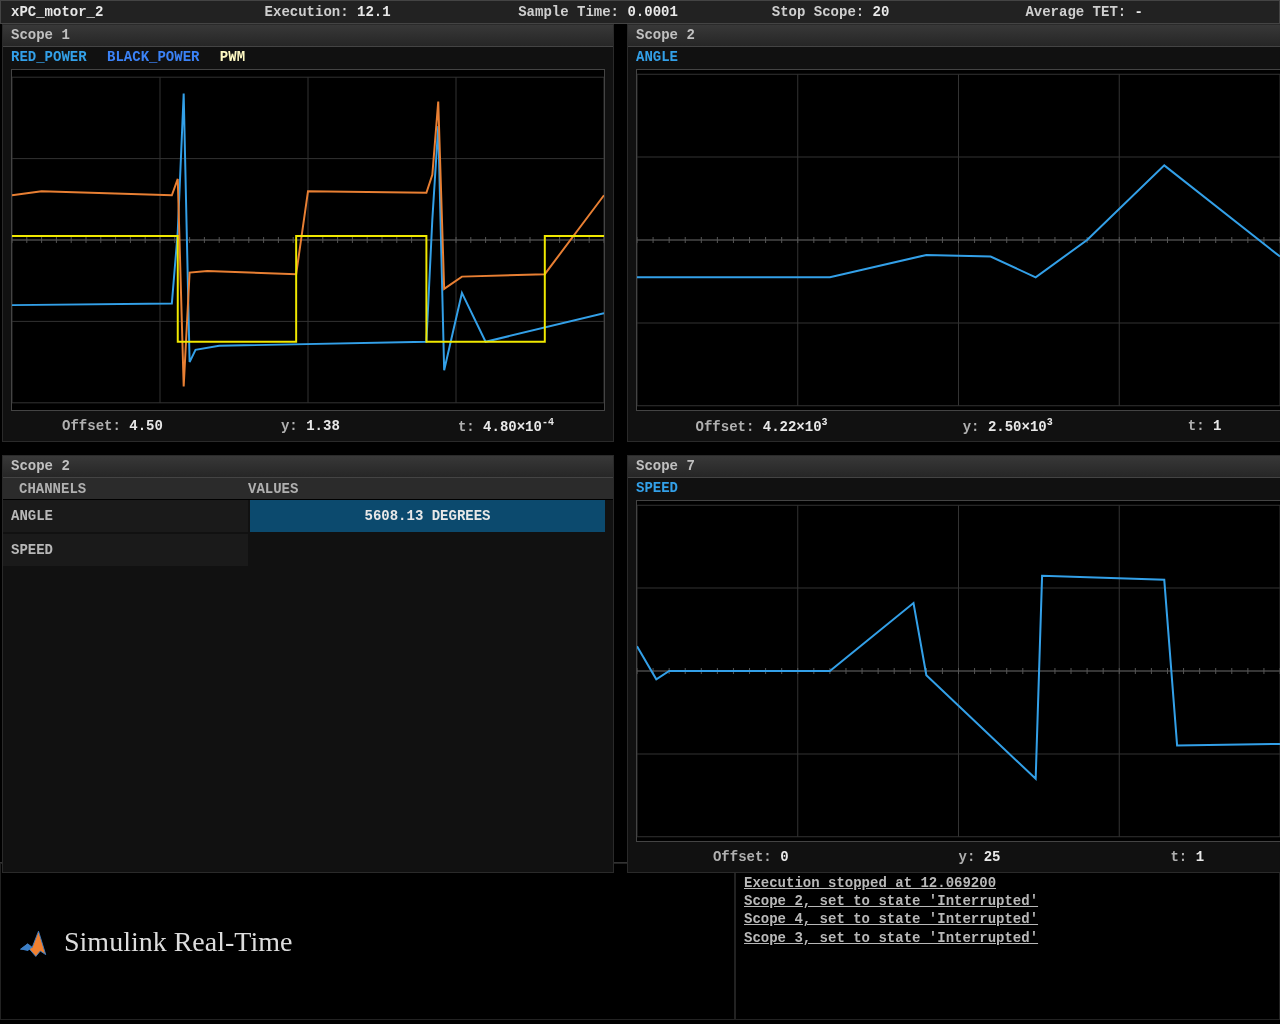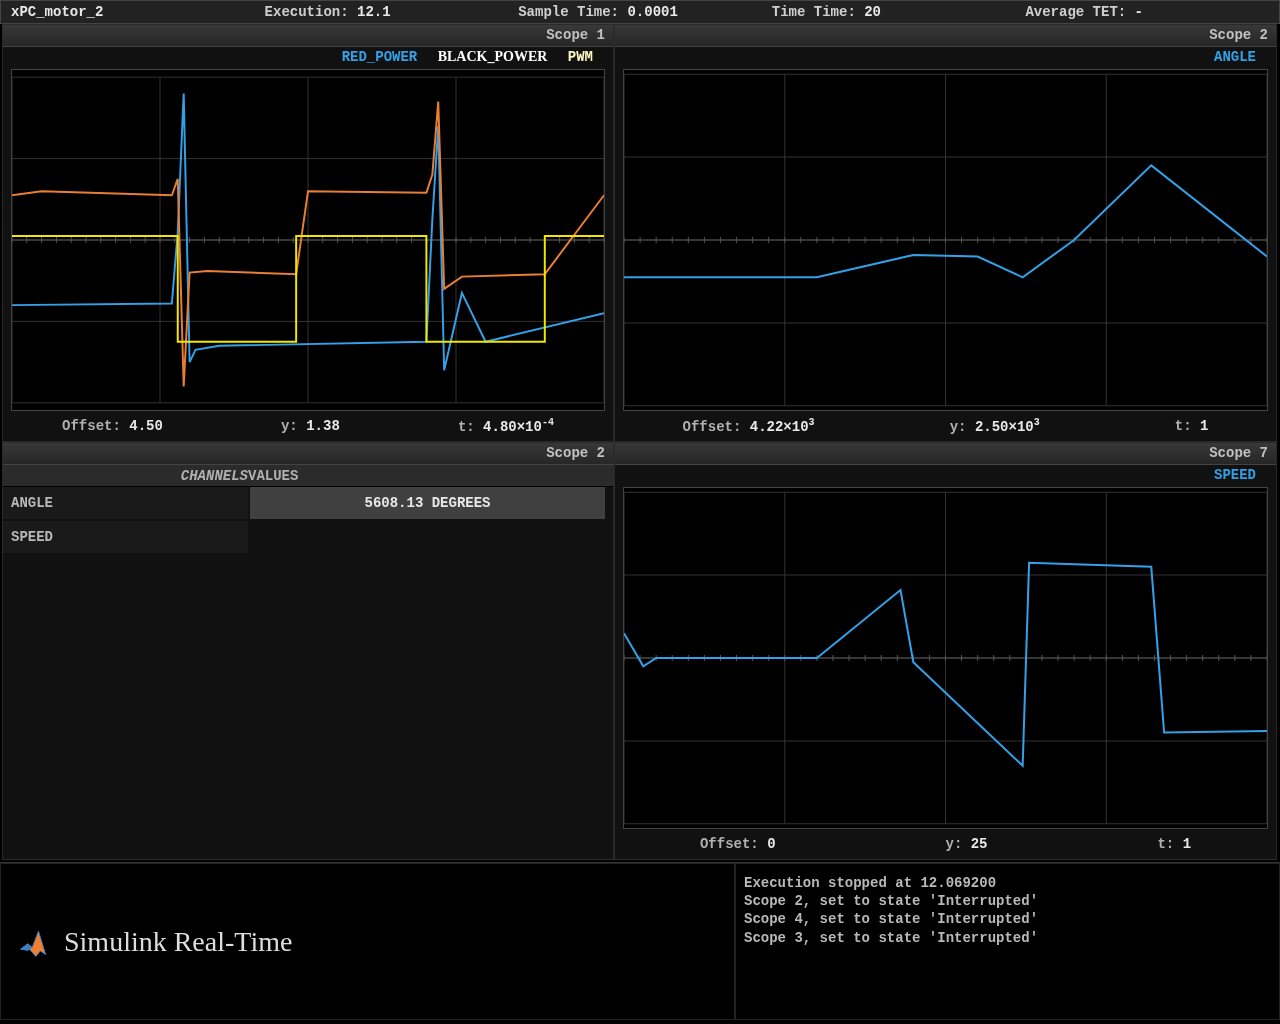--- a/index.html
+++ b/index.html
@@ -14,85 +14,84 @@
     height: 24px; background: #222; border: 1px solid #444;
     display: flex; align-items: center; padding: 0 10px;
     font-size: 14px; color: #cfcfcf; gap: 10px; font-family: Liberation Mono, monospace;
   }
   .top-bar .tb-seg { flex: 1; white-space: nowrap; }
   .top-bar .white { color: #e8e8e8; }
   .grid {
     display: grid;
     grid-template-columns: 612px 663px;
     grid-template-rows: 418px 418px;
-    gap: 0; padding: 0 2px;
+    gap: 13px; padding: 0 2px;
     height: 838px;
-    text-align: right;
   }
   .panel {
     background: #111; border: 1px solid #2a2a2a;
     display: flex; flex-direction: column;
     position: relative;
   }
   .panel-title {
     height: 22px; background: linear-gradient(#383838,#262626);
     border-bottom: 1px solid #444; padding: 2px 8px;
     color: #c0c0c0; font-size: 14px;
   }
   .legend { height: 22px; padding: 2px 8px; }
   .legend span { margin-right: 12px; }
   .red { color: #33a0e8; }
-  .orange { color: #ffffff; font-family: Liberation Serif, serif; }
+  .orange { color: #3b82f6; }
   .yellow { color: #fef9c3; }
   .blue { color: #33a0e8; }
   svg.plot { flex: 1; background: #000; border: 1px solid #444; margin: 0 8px; }
   .axis-bar {
     height: 30px; display: flex; justify-content: space-around;
     align-items: center; color: #b0b0b0; font-size: 14px;
   }
   .axis-bar .white { color: #e8e8e8; }
   .table-head {
     display: flex; background: #2b2b2b; height: 22px; align-items: center;
     color: #b0b0b0; border-bottom: 1px solid #000;
   }
-  .table-head div:first-child { width: 245px; padding-left: 4px; font-style: italic; }
+  .table-head div:first-child { width: 245px; padding-left: 16px; }
   .table-row { display: flex; height: 32px; align-items: stretch; margin-bottom: 2px;}
   .table-row .ch {
     width: 245px; background: #1a1a1a; color: #b8b8b8;
     display: flex; align-items: center; padding-left: 8px;
   }
   .table-row .val {
-    flex: 1; background: #404040; color: #e8e8e8;
+    flex: 1; background: #0c4a6e; color: #e8e8e8;
     display: flex; align-items: center; justify-content: center;
     margin-left: 2px; margin-right: 8px;
   }
   .footer {
     height: 158px; background: #000; border-top: 1px solid #333;
     display: flex; padding: 0;
   }
   .logo-area {
     width: 735px; display: flex; align-items: center; padding-left: 15px;
     border: 1px solid #222;
   }
   .logo-icon { width: 36px; height: 36px; margin-right: 12px; }
   .logo-txt { font-family: Georgia, serif; font-size: 28px; font-weight: normal; color: #ddd; }
   .log-area {
     flex: 1; border: 1px solid #222; padding: 10px 8px;
-    color: #b8b8b8; font-size: 14px; line-height: 1.3;
+    color: #b8b8b8; font-size: 14px; line-height: 1.3; text-decoration: underline;
   }
   sup { font-size: 10px; }
 </style>
 </head>
 <body>
 
 <div class="top-bar">
   <div class="tb-seg"><span class="white">xPC_motor_2</span></div>
   <div class="tb-seg"><span>Execution:</span> <span class="white">12.1</span></div>
   <div class="tb-seg"><span>Sample Time:</span> <span class="white">0.0001</span></div>
-  <div class="tb-seg"><span>Time Time:</span> <span class="white">20</span></div>
+  <div class="tb-seg"><span>Stop Scope:</span> <span class="white">20</span></div>
   <div class="tb-seg"><span>Average TET:</span> <span class="white">-</span></div>
 </div>
 
 <div class="grid">
 
   <div class="panel">
     <div class="panel-title">Scope 1</div>
     <div class="legend">
       <span class="red">RED_POWER</span>
       <span class="orange">BLACK_POWER</span>

